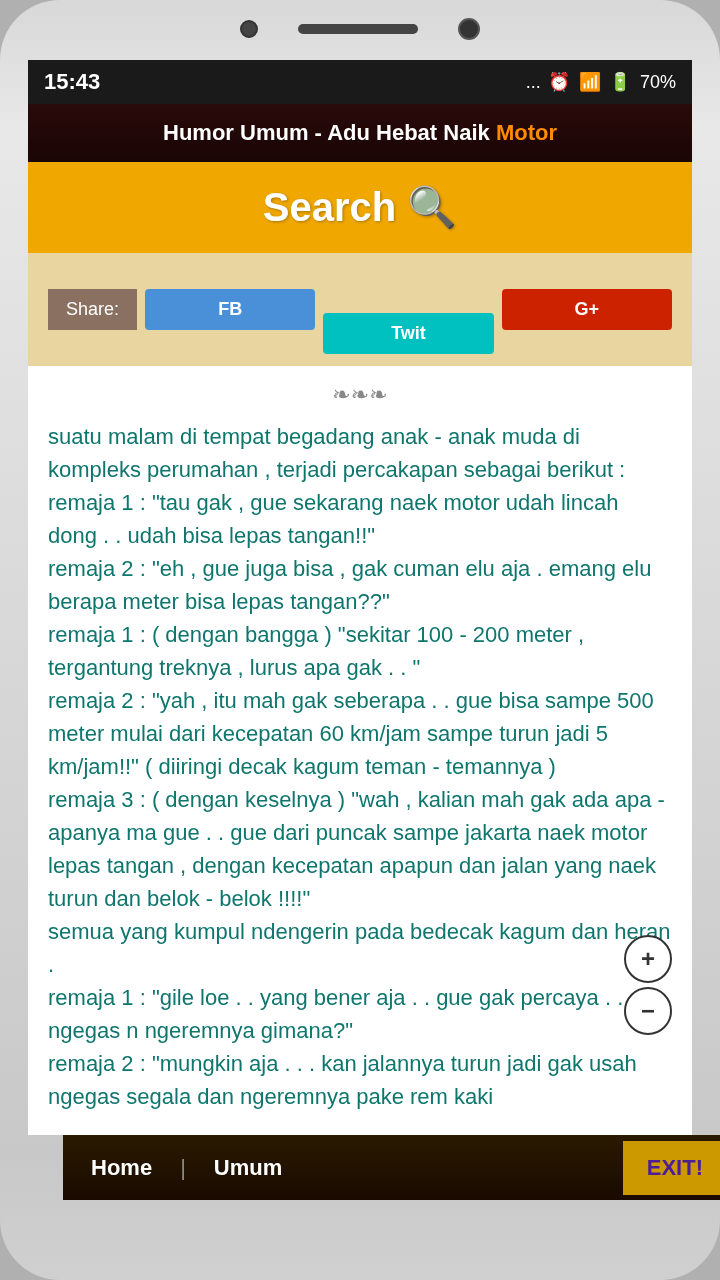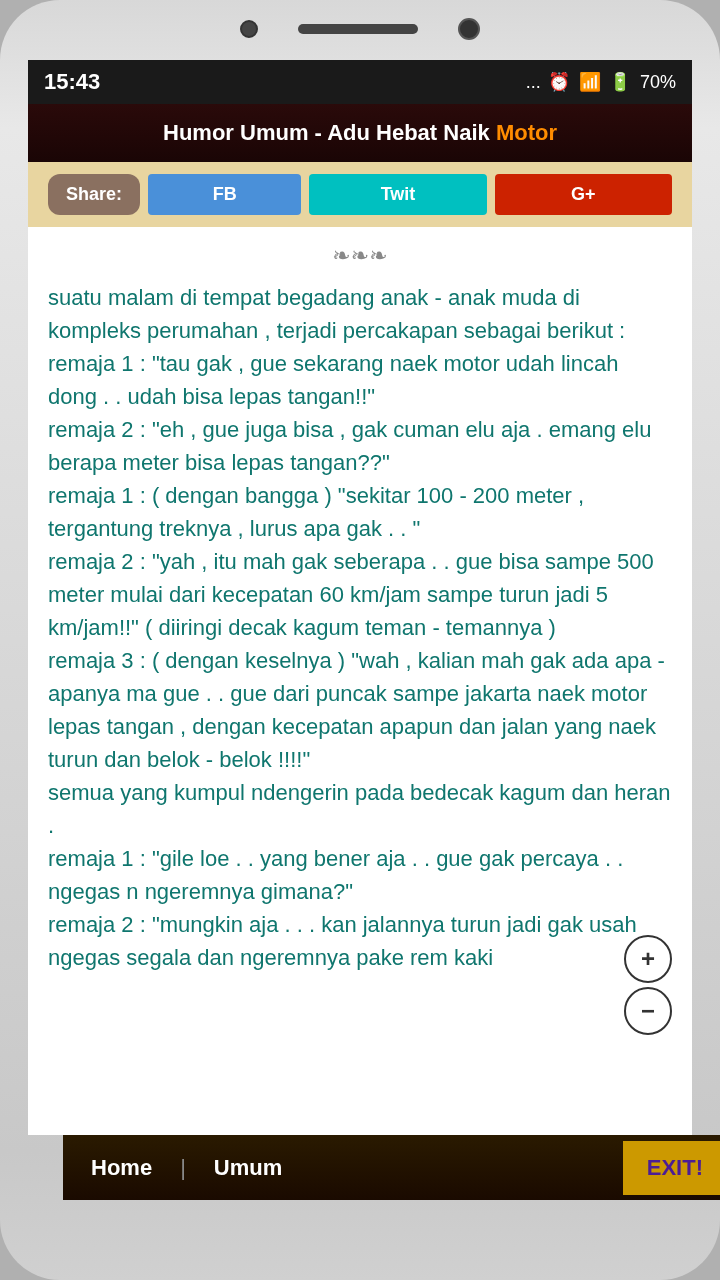--- a/index.html
+++ b/index.html
@@ -86,44 +86,45 @@
       display: flex;
       align-items: center;
       gap: 8px;
       flex-shrink: 0;
     }
     .share-label {
       background: #8a7060;
       color: white;
       padding: 10px 18px;
       font-size: 18px;
-      border-radius: 12px;
-      font-weight: bold;
+      border-radius: 0;
+      font-weight: normal;
     }
     .share-fb {
       background: #4a90d9;
       color: white;
-      padding: 10px 16px;
+      padding: 10px 28px;
       font-size: 18px;
       border-radius: 4px;
       font-weight: bold;
       cursor: pointer;
       flex: 1;
       text-align: center;
     }
     .share-twit {
       background: #00c0c0;
       color: white;
       padding: 10px 28px;
       font-size: 18px;
       border-radius: 4px;
       font-weight: bold;
       cursor: pointer;
       flex: 1;
       text-align: center;
+      margin-top: 48px;
     }
     .share-gplus {
       background: #cc2200;
       color: white;
       padding: 10px 28px;
       font-size: 18px;
       border-radius: 4px;
       font-weight: bold;
       cursor: pointer;
       flex: 1;
@@ -267,20 +268,23 @@
       <span>70%</span>
     </div>
   </div>
 
   <div class="title-bar">
     <span class="title-bar-text">
       <span>Humor Umum - Adu Hebat Naik </span><span class="highlight">Motor</span>
     </span>
   </div>
 
+  <div class="search-bar">
+    <span class="search-text">Search 🔍</span>
+  </div>
 
   <div class="share-bar">
     <span class="share-label">Share:</span>
     <div class="share-fb">FB</div>
     <div class="share-twit">Twit</div>
     <div class="share-gplus">G+</div>
   </div>
 
   <div class="content-area">
     <div class="ornament">❧❧❧</div>

